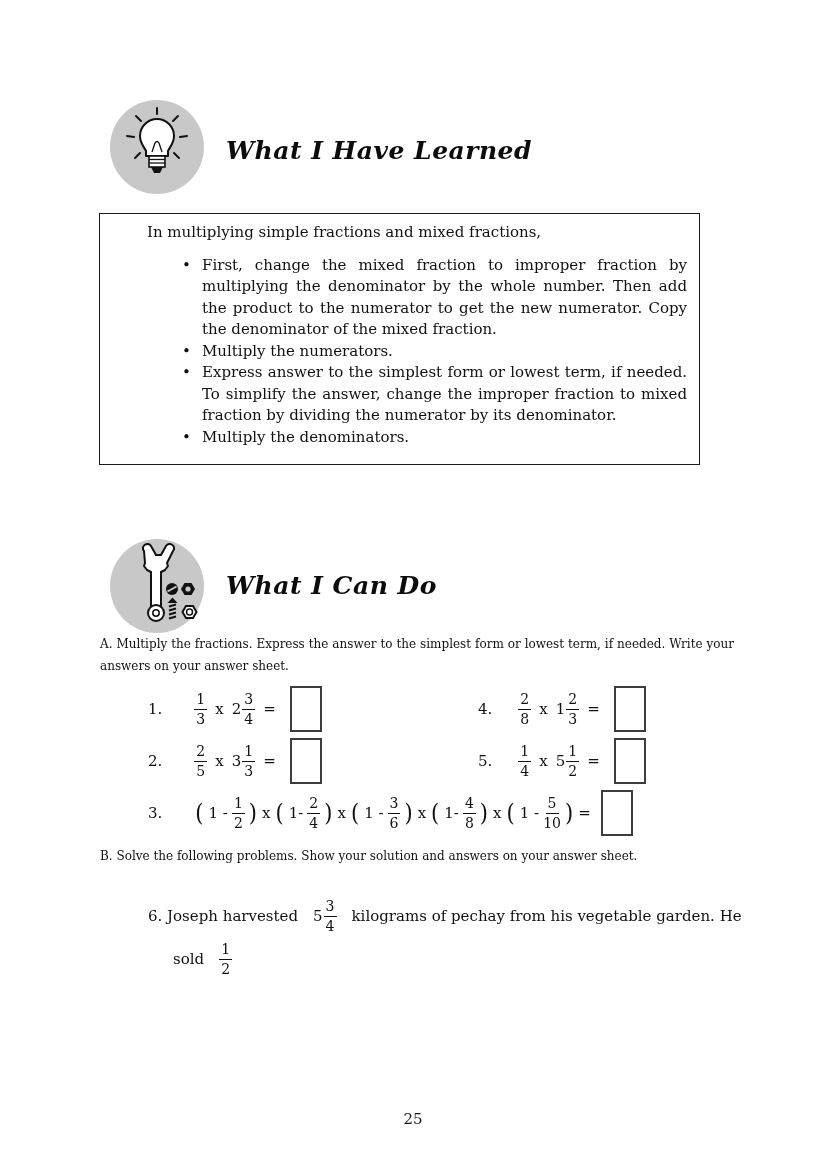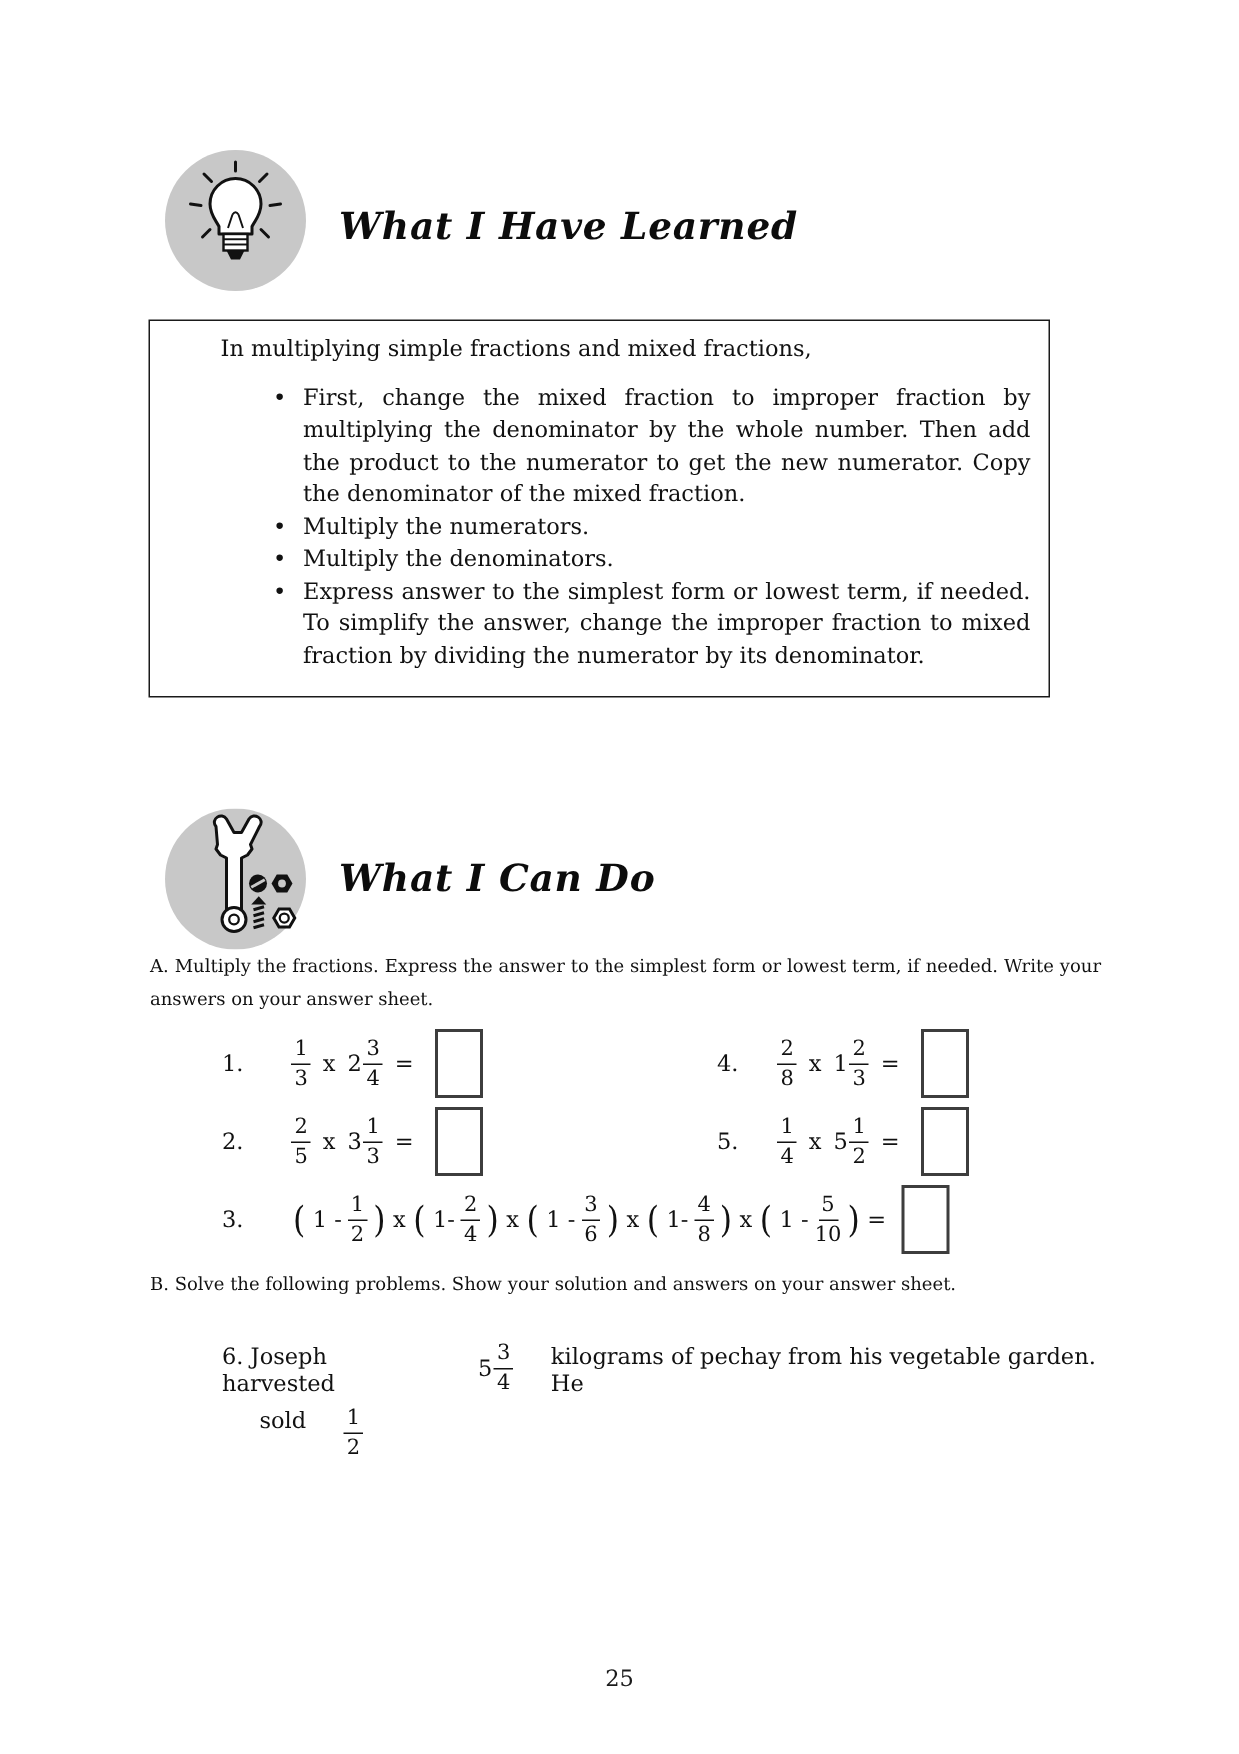--- a/index.html
+++ b/index.html
@@ -66,21 +66,21 @@
   .frac .den { padding-top:2.5px; }
   .mixed { display:inline-flex; align-items:center; }
   .mixed .whole { font-size:15px; margin-right:1px; }
   .ansbox {
     display:inline-block; width:32px; height:46px;
     border:2px solid #3d3d3d; background:#fff; margin-left:6px;
   }
 
   
   .problem6 { position:absolute; left:147px; top:895px; width:600px; }
-  .pline { display:flex; align-items:flex-start; height:42px; gap:24px; font-size:15px; }
+  .pline { display:flex; align-items:center; height:42px; gap:14px; font-size:15px; }
   .pline2 { margin-left:25px; margin-top:1px; }
 
   
   .pagenum {
     position:absolute; left:0; top:1078px; width:100%;
     text-align:center; font-size:15px; color:#1a1a1a;margin-top:32px;
   }
   .watermark {
     position:absolute; left:0; top:1116px; width:100%;
     text-align:center; font-size:21px; letter-spacing:1px;
@@ -112,22 +112,22 @@
       <path d="M41 67 L53 67 L50 73 L44 73 Z" fill="#111"></path>
     </svg>
   </span>
   <h1 class="sec-title title1">What I Have Learned</h1>
 
   <div class="rules-box">
     <p class="intro">In multiplying simple fractions and mixed fractions,</p>
     <ul>
         <li>First, change the mixed fraction to improper fraction by multiplying the denominator by the whole number. Then add the product to the numerator to get the new numerator. Copy the denominator of the mixed fraction.</li>
         <li>Multiply the numerators.</li>
+        <li>Express answer to the simplest form or lowest term, if needed. To simplify the answer, change the improper fraction to mixed fraction by dividing the numerator by its denominator.</li>
         <li>Multiply the denominators.</li>
-        <li>Express answer to the simplest form or lowest term, if needed. To simplify the answer, change the improper fraction to mixed fraction by dividing the numerator by its denominator.</li>
       </ul>
   </div>
 
   <span class="icon-circle icon2">
     <svg viewBox="0 0 94 94" xmlns="http://www.w3.org/2000/svg">
       <circle cx="47" cy="47" r="47" fill="#c8c8c8"></circle>
       <path d="M34 12 c-4 -5 4 -10 7 -5 l5 9 5 0 5 -9 c3 -5 11 0 7 5 l-6 12 1 3 -3 4 -4 2 0 36 -10 0 0 -36 -4 -2 -3 -4 1 -3 z" fill="#ffffff" stroke="#111" stroke-width="2" stroke-linejoin="round"></path>
       <circle cx="46" cy="74" r="8" fill="#ffffff" stroke="#111" stroke-width="2"></circle>
       <circle cx="46" cy="74" r="3.2" fill="#ffffff" stroke="#111" stroke-width="1.5"></circle>
       <circle cx="62" cy="50" r="6" fill="#111"></circle>

